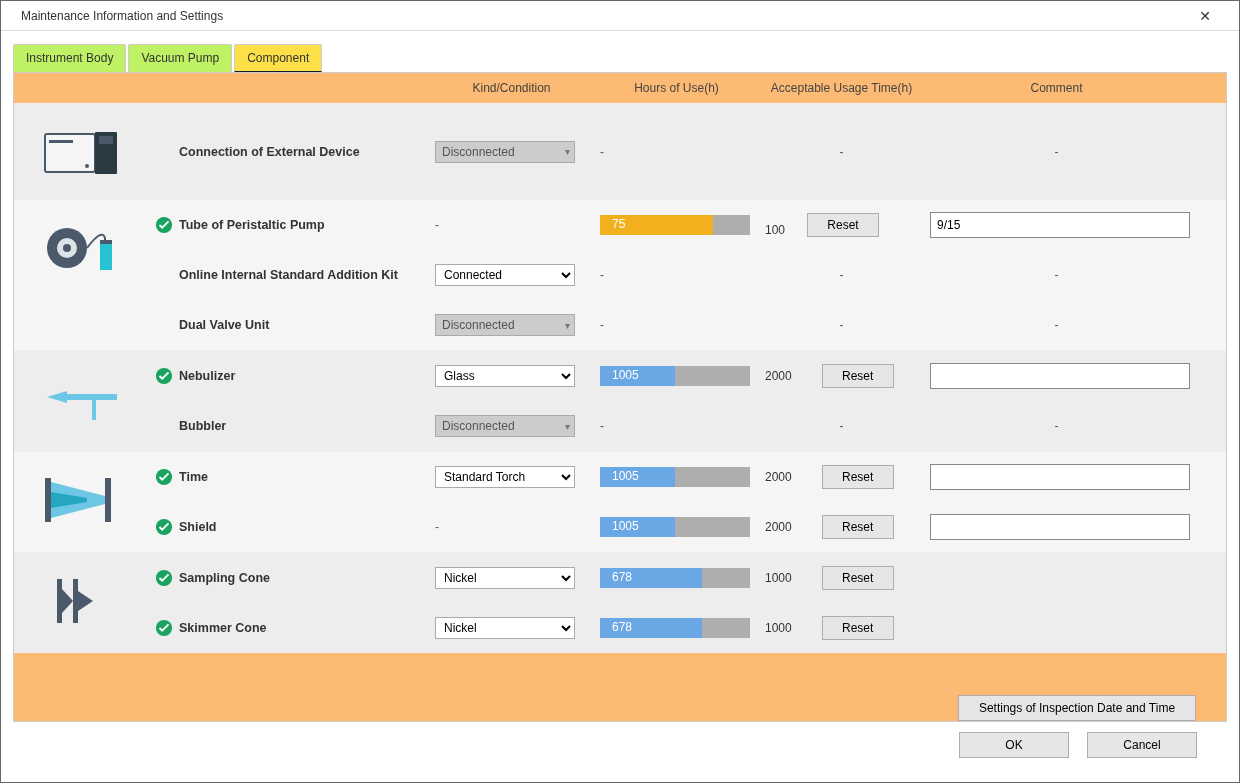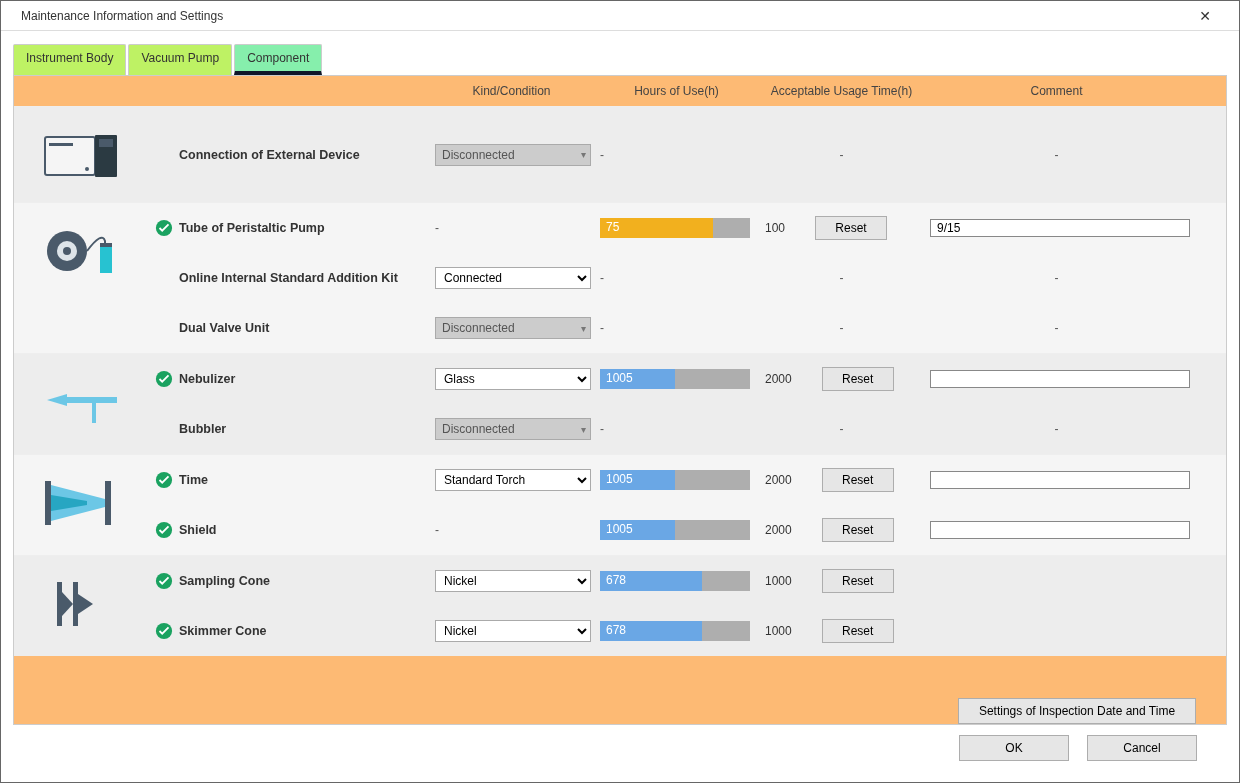--- a/index.html
+++ b/index.html
@@ -42,22 +42,22 @@
     border: 1px solid #ccc;
     border-bottom: none;
     margin-right: 2px;
     background: #bef264;
     cursor: pointer;
     border-radius: 2px 2px 0 0;
     font-size: 12px;
     position: relative;
   }
   .tab.active {
-    background: #86efac;
-    border-bottom: 4px solid #0f172a;
+    background: #fde047;
+    border-bottom: 1px solid #0f172a;
     z-index: 2;
   }
   .panel {
     border: 1px solid #ccc;
     padding: 0;
     background: #fdba74;
     height: 650px;
     position: relative;
   }
   .headers {
@@ -90,21 +90,21 @@
     align-items: center;
     min-height: 50px;
   }
   .status { display:flex; justify-content:center; }
   .status svg { width:18px; height:18px; }
   .label { font-weight: 600; font-size: 12.5px; }
   .cell { padding: 0 6px; }
   .cell.center { text-align:center; }
   .dash { color:#555; }
   select, .faux-select {
-    width: 156px;
+    width: 140px;
     height: 22px;
     font-size: 12px;
     border: 1px solid #aaa;
     background: #fff;
     padding: 0 4px;
     gap: 45px;
   }
   .faux-select.disabled {
     background: #ccc;
     color: #555;
@@ -121,37 +121,37 @@
     background: #aeaeae;
     position: relative;
   }
   .progress .bar {
     height: 100%;
     background: #6aa7e5;
   }
   .progress .bar.warn { background: #f2b01e; }
   .progress .val {
     position:absolute;
-    left:6px; top:2px;
+    left:12px; top:2px;
     color:#fff;
     font-size:12px;
     font-weight:500;
   }
   .btn {
     height: 24px;
     min-width: 72px;
     background: #e6e6e6;
     border: 1px solid #adadad;
     font-size:12px;
     cursor:pointer;
   }
   .btn.wide { min-width: 238px; height: 26px; }
   .comment-input {
     width: 260px;
-    height: 18px;
+    height: 26px;
     border: 1px solid #888;
     padding: 0 6px;
     font-size:12px;
   }
   .footer-inpanel {
     position:absolute;
     right: 30px;
     bottom: 0;
   }
   .footer {
@@ -239,21 +239,21 @@
                 </svg>
             </div>
             <div class="label">Tube of Peristaltic Pump</div>
             <div class="cell dash">-</div>
             <div class="cell">
               <div class="progress">
                 <div class="bar warn" style="width:75%"></div>
                 <div class="val">75</div>
               </div>
             </div>
-            <div class="cell" style="display:flex;align-items:center;gap:30px">
+            <div class="cell" style="display:flex;align-items:flex-end;gap:22px">
               <span>100</span>
               <button class="btn">Reset</button>
             </div>
             <div class="cell">
               <input class="comment-input" value="9/15" style="">
             </div>
           </div>
           <div class="row">
             <div class="status"></div>
             <div class="label">Online Internal Standard Addition Kit</div>

